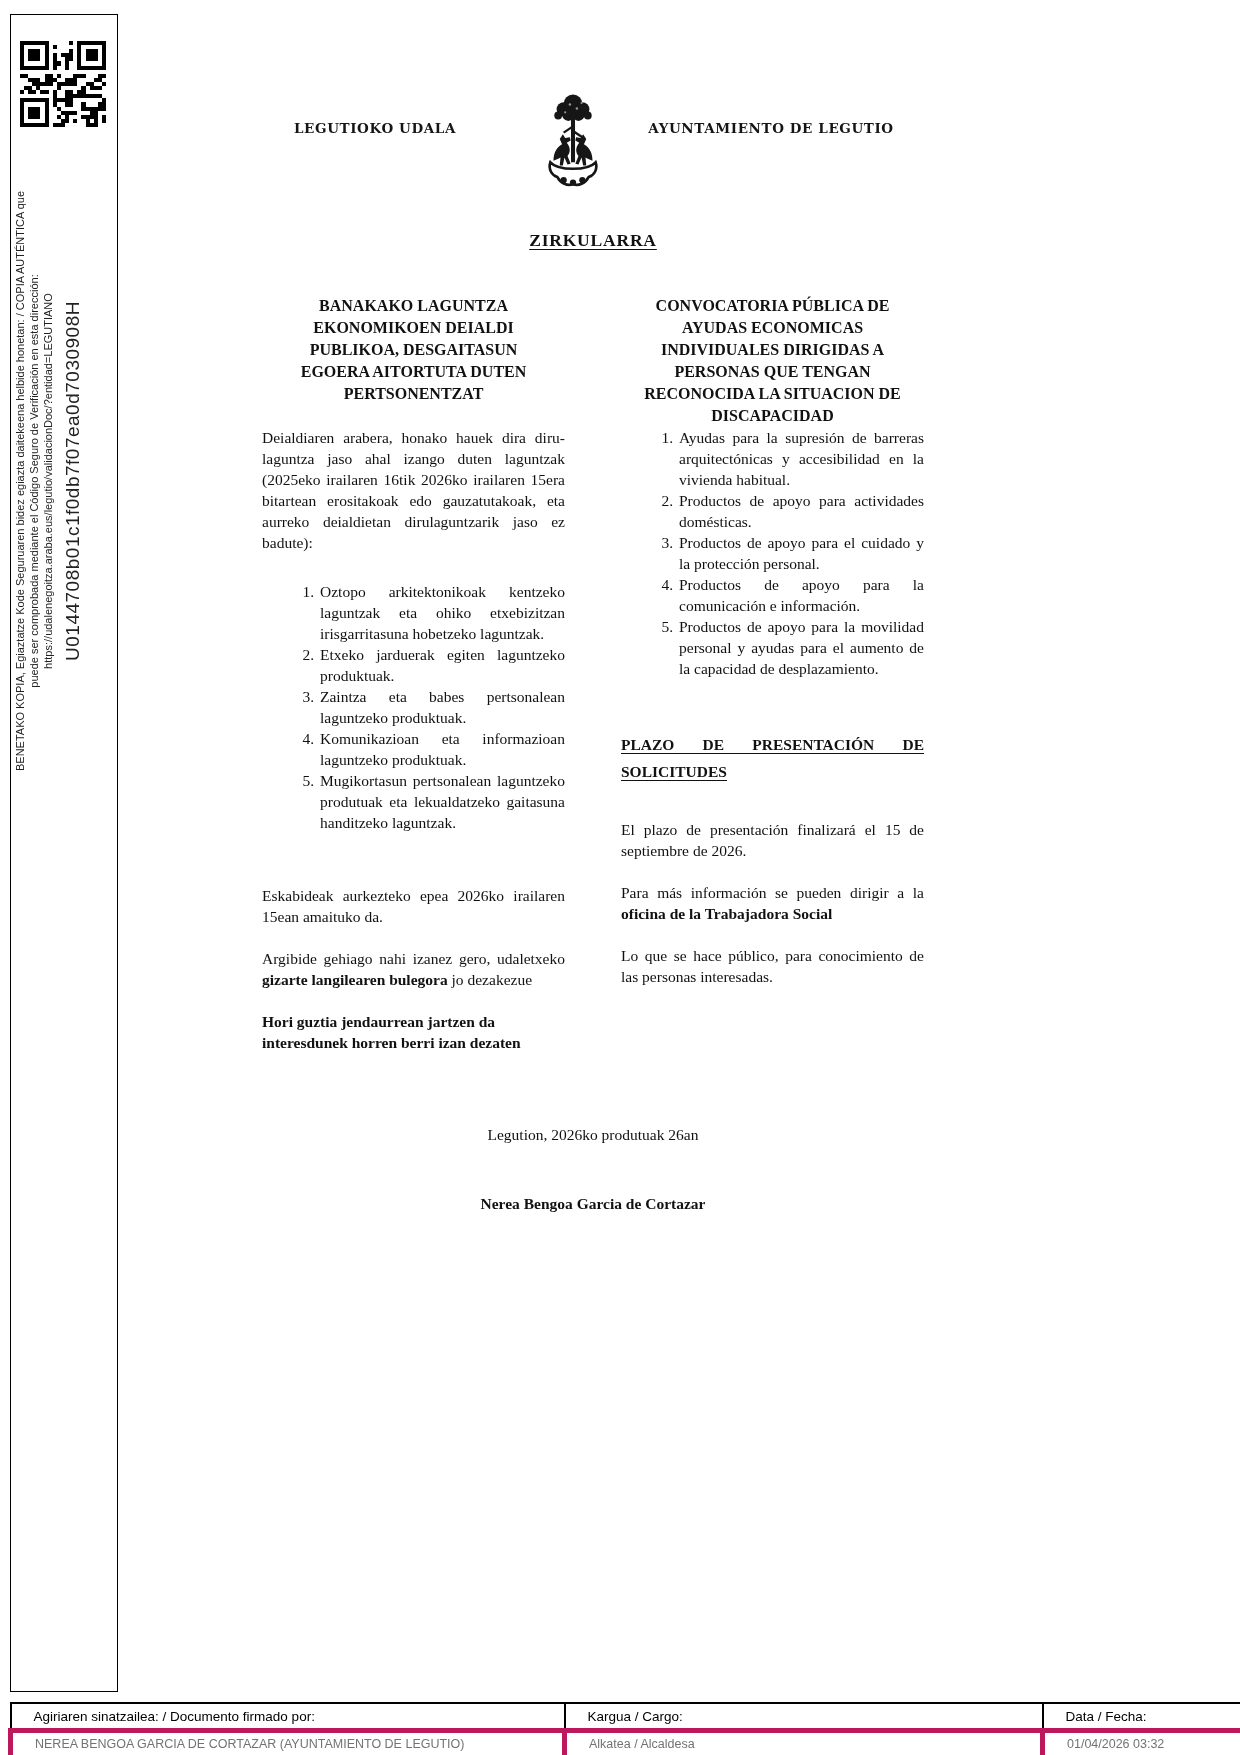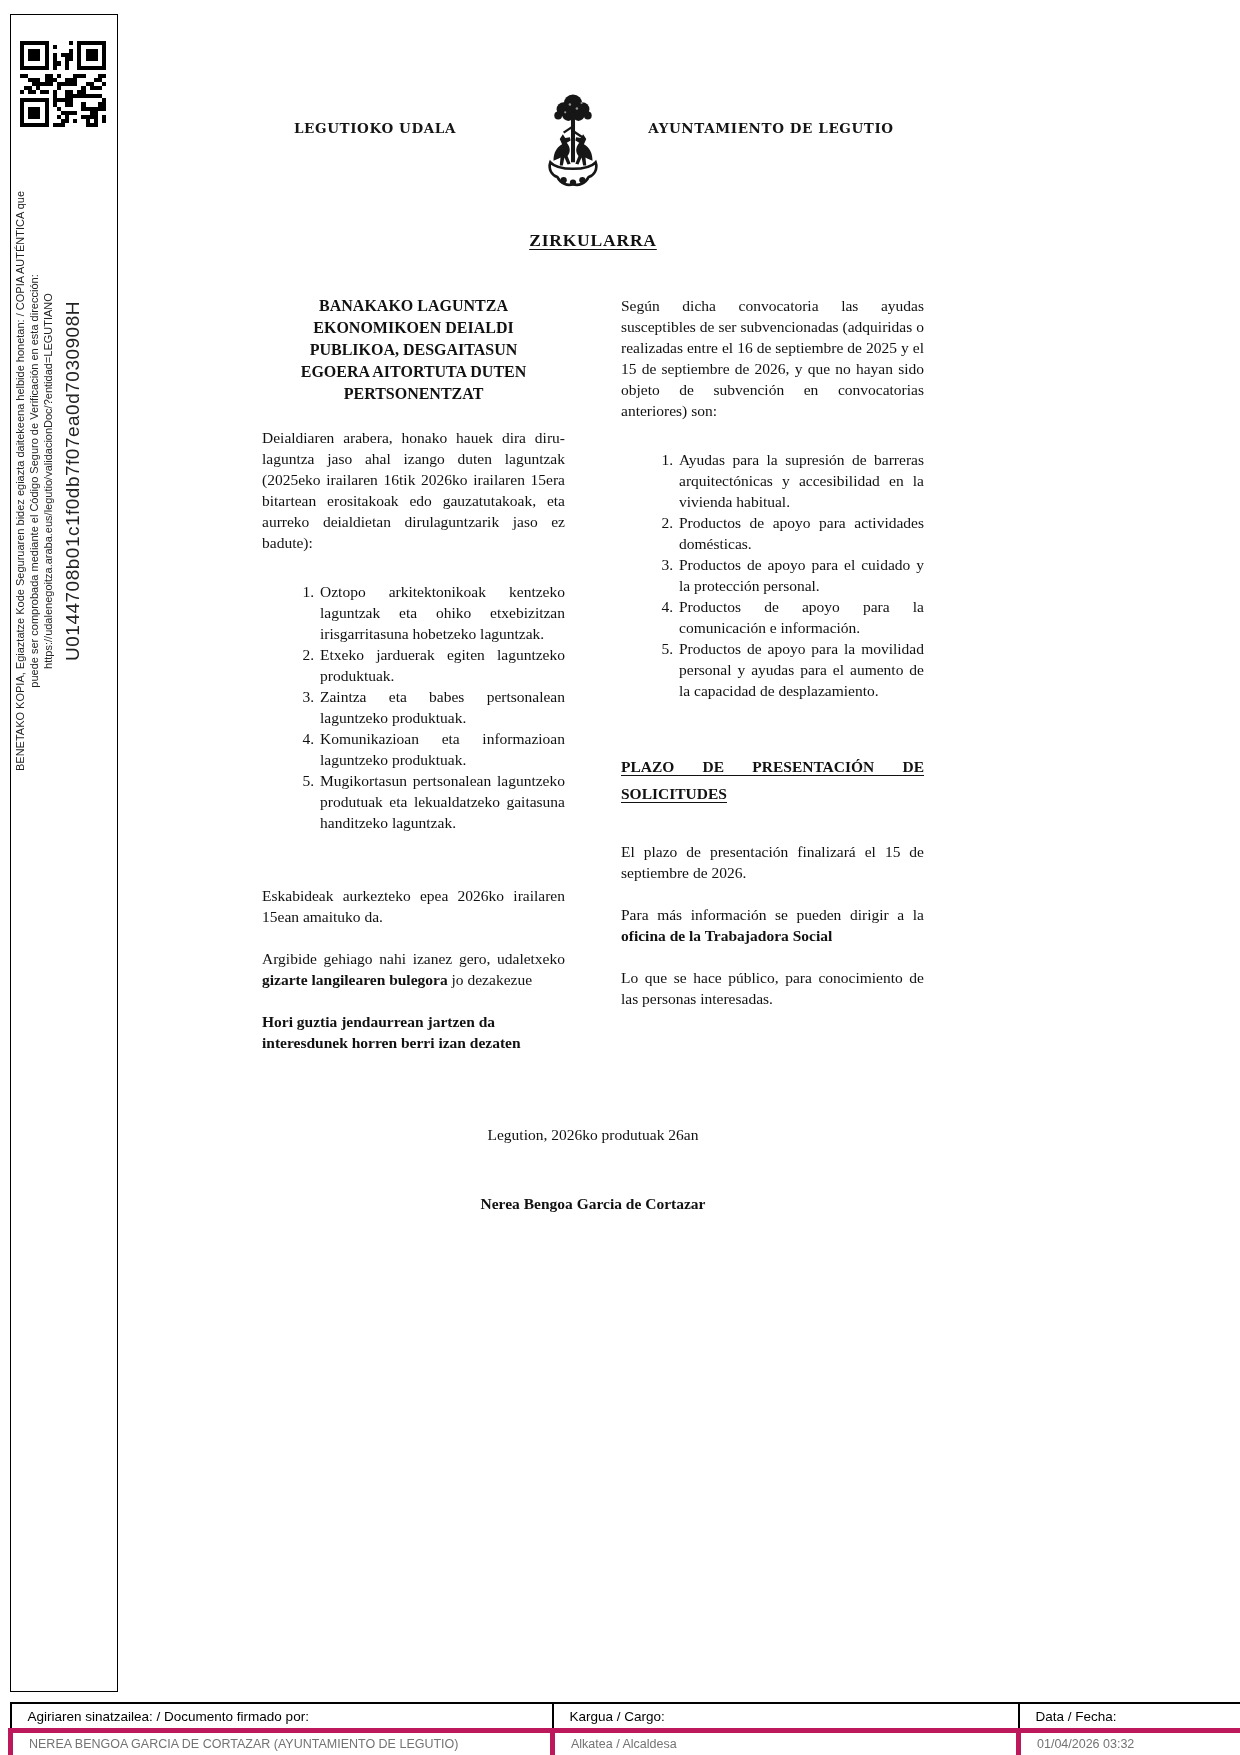--- a/index.html
+++ b/index.html
@@ -51,21 +51,21 @@
   .gap-p{margin-bottom:28px;}
   .bold{font-weight:bold;}
   
   .dateline{text-align:center;font-size:15.5px;margin-top:52px;}
   .signature{text-align:center;font-weight:bold;font-size:15.5px;line-height:24px;margin-top:48px;}
   
   .foot-table{
     position:absolute;left:8px;top:1702px;width:1224px;border-collapse:collapse;
     font-family:"Liberation Sans", sans-serif;table-layout:fixed;
   }
-  .foot-table td{padding:2px 16px;overflow:hidden;white-space:nowrap;border-radius:7px;}
+  .foot-table td{padding:2px 22px;overflow:hidden;white-space:nowrap;border-radius:7px;}
   .foot-table .hrow td{border:2px solid #000;font-size:13.5px;color:#000;height:20px;}
   .foot-table .vrow td{border:5px solid #be185d;font-size:12.5px;color:#737373;height:18px;}
   .c1{width:508px;} .c2{width:432px;} .c3{width:268px;}
 </style>
 </head>
 <body>
 
 <div class="page">
 
   <div class="side-box">
@@ -258,21 +258,21 @@
           <li>Mugikortasun pertsonalean laguntzeko produtuak eta lekualdatzeko gaitasuna handitzeko laguntzak.</li>
         </ol>
         <p class="gap-p">Eskabideak aurkezteko epea 2026ko irailaren 15ean amaituko da.</p>
         <p class="gap-p">
           <span>Argibide gehiago nahi izanez gero, udaletxeko </span><span class="bold">gizarte langilearen bulegora</span><span> jo dezakezue</span>
         </p>
         <p class="bold" style="text-align:left;">Hori guztia jendaurrean jartzen da interesdunek horren berri izan dezaten</p>
       </div>
 
       <div class="col">
-        <p class="intro">Según dicha convocatoria las ayudas susceptibles de ser subvencionadas (adquiridas o realizadas entre el 16 de septiembre de 2025 y el 15 de septiembre de 2026, y que no hayan sido objeto de subvención en convocatorias anteriores) son:</p>
+        <div class="col-heading">CONVOCATORIA PÚBLICA DE AYUDAS ECONOMICAS INDIVIDUALES DIRIGIDAS A PERSONAS QUE TENGAN RECONOCIDA LA SITUACION DE DISCAPACIDAD</div>
         <ol>
           <li>Ayudas para la supresión de barreras arquitectónicas y accesibilidad en la vivienda habitual.</li>
           <li>Productos de apoyo para actividades domésticas.</li>
           <li>Productos de apoyo para el cuidado y la protección personal.</li>
           <li>Productos de apoyo para la comunicación e información.</li>
           <li>Productos de apoyo para la movilidad personal y ayudas para el aumento de la capacidad de desplazamiento.</li>
         </ol>
         <div class="sec-heading">PLAZO DE PRESENTACIÓN DE SOLICITUDES</div>
         <p class="gap-p">El plazo de presentación finalizará el 15 de septiembre de 2026.</p>
         <p class="gap-p">

